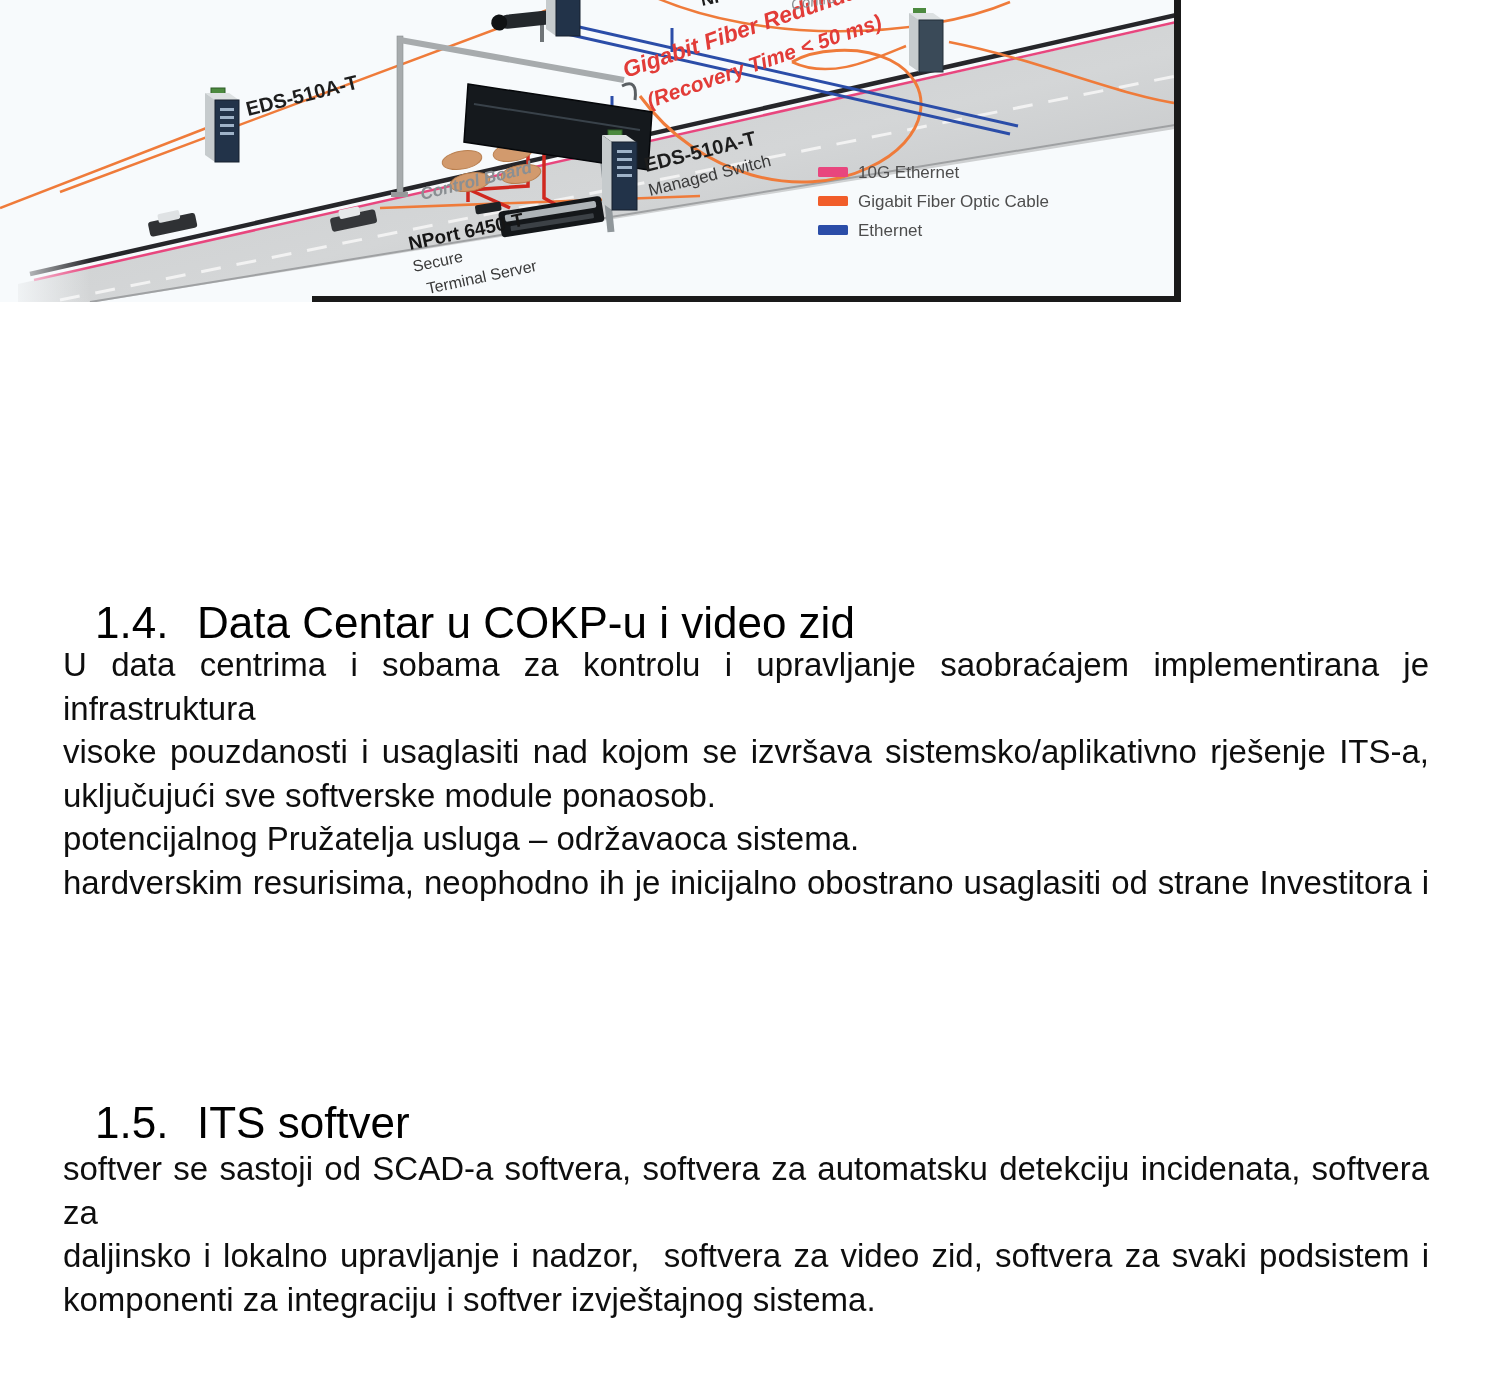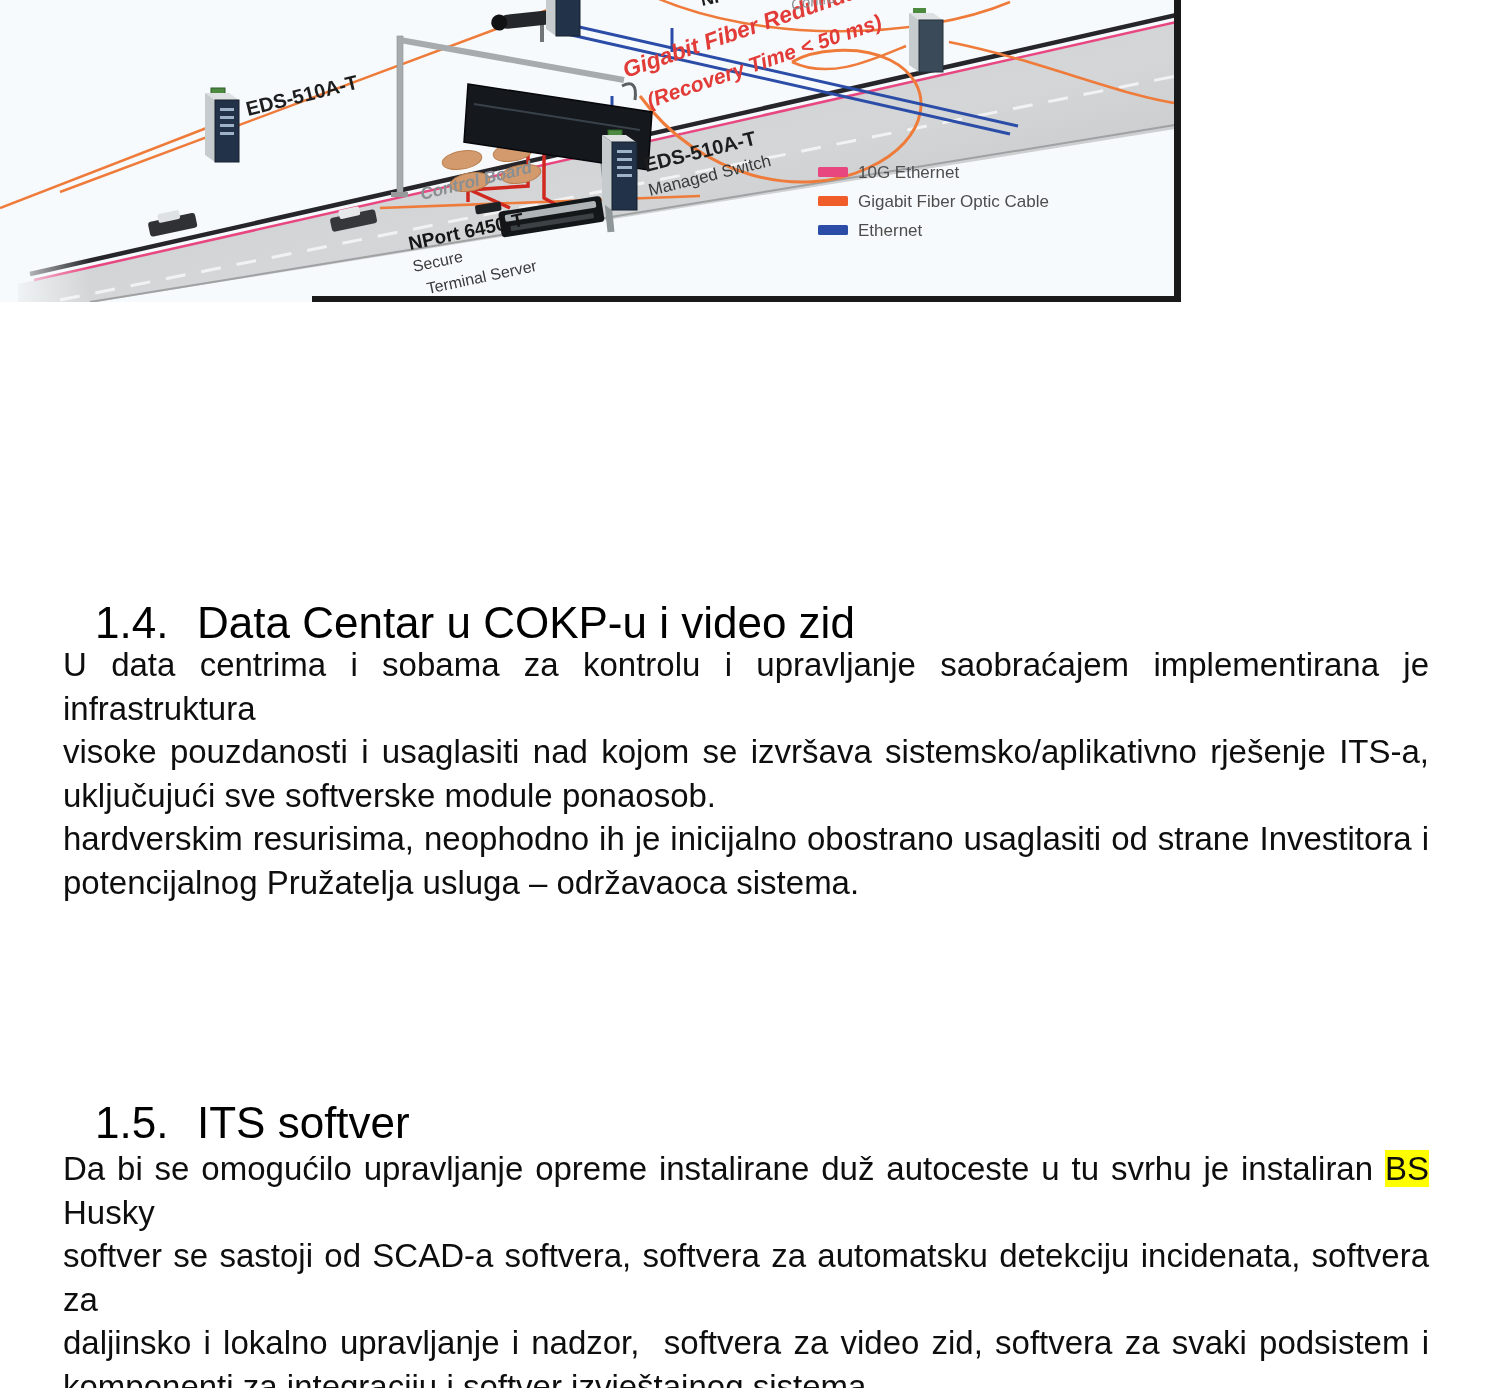--- a/index.html
+++ b/index.html
@@ -181,24 +181,23 @@
     </g>
   </svg>
 </div>
 
 <h1 class="heading h14"><span class="hnum">1.4.</span><span>Data Centar u COKP-u i video zid</span></h1>
 
 <div class="textblock tb1">
   <div class="line">U data centrima i sobama za kontrolu i upravljanje saobraćajem implementirana je infrastruktura</div>
   <div class="line">visoke pouzdanosti i usaglasiti nad kojom se izvršava sistemsko/aplikativno rješenje ITS-a,</div>
   <div class="line last">uključujući sve softverske module ponaosob.</div>
+  <div class="line last">potencijalnog Pružatelja usluga – održavaoca sistema.</div>
   <div class="line">hardverskim resurisima, neophodno ih je inicijalno obostrano usaglasiti od strane Investitora i</div>
-  <div class="line last">potencijalnog Pružatelja usluga – održavaoca sistema.</div>
 </div>
 
 <h1 class="heading h15"><span class="hnum">1.5.</span><span>ITS softver</span></h1>
 
 <div class="textblock tb2">
-  <div class="line"><span>Da bi se omogućilo upravljanje opreme instalirane duž autoceste u tu svrhu je instaliran </span><span class="hl">BS</span><span> Husky</span></div>
   <div class="line">softver se sastoji od SCAD-a softvera, softvera za automatsku detekciju incidenata, softvera za</div>
   <div class="line">daljinsko i lokalno upravljanje i nadzor,&nbsp; softvera za video zid, softvera za svaki podsistem i</div>
   <div class="line last">komponenti za integraciju i softver izvještajnog sistema.</div>
 </div>
 
 </body></html>

